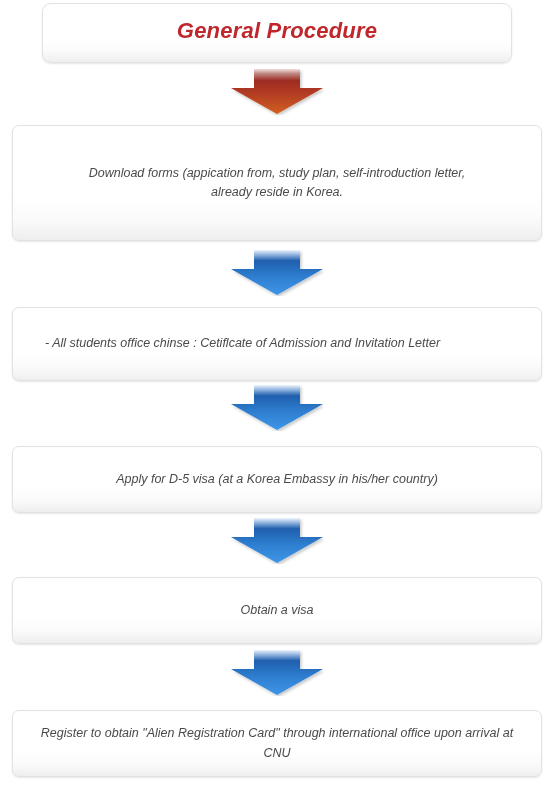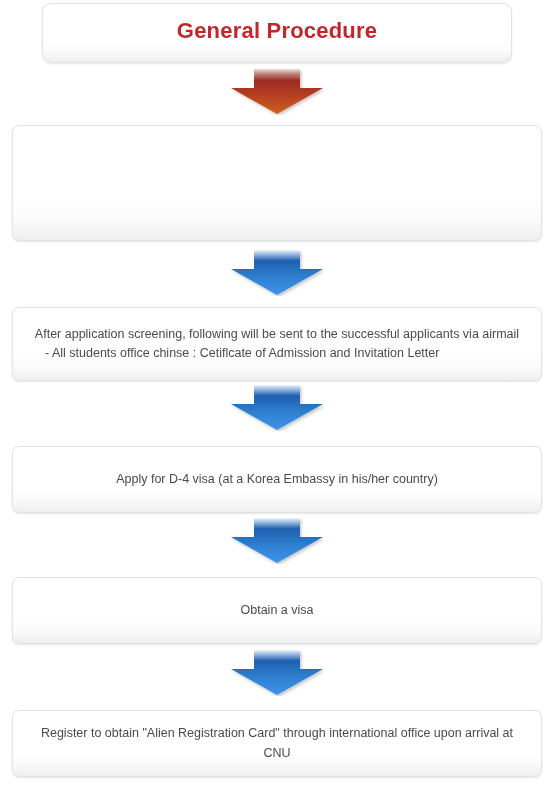--- a/index.html
+++ b/index.html
@@ -16,20 +16,21 @@
     -webkit-font-smoothing: antialiased;
     overflow: hidden;
   }
 
   #flow {
     position: absolute;
     left: 0;
     top: 0;
     width: 554px;
     height: 704px;
+    font-style: italic;
   }
 
   
   .panel {
     position: absolute;
     box-sizing: border-box;
     border: 1px solid #e2e2e2;
     border-radius: 7px;
     background: linear-gradient(to bottom,
         #ffffff 0%,
@@ -129,20 +130,22 @@
         <filter id="shRed" x="-20%" y="-20%" width="150%" height="160%">
           <feDropShadow dx="1.5" dy="2" stdDeviation="1.6" flood-color="#000000" flood-opacity="0.22"></feDropShadow>
         </filter>
       </defs>
       <path d="M24 0 H70 V19 H93 L47 45 L1 19 H24 Z" fill="url(#gradRed)" filter="url(#shRed)"></path>
     </svg>
   </div>
 
   <div class="panel step step-1">
     <div class="body center-text">
+      <div>Download forms (appication from, study plan, self-introduction letter,</div>
+      <div>already reside in Korea.</div>
     </div>
   </div>
 
   <div class="arrow arrow-2">
     <svg viewBox="0 0 94 46" xmlns="http://www.w3.org/2000/svg">
       <defs>
         <linearGradient id="gradBlue2" x1="0" y1="0" x2="0" y2="1">
           <stop offset="0%" stop-color="#eef4fc"></stop>
           <stop offset="9%" stop-color="#9dbde3"></stop>
           <stop offset="24%" stop-color="#1f5fae"></stop>
@@ -152,21 +155,20 @@
         <filter id="shBlue2" x="-20%" y="-20%" width="150%" height="160%">
           <feDropShadow dx="1.5" dy="2" stdDeviation="1.6" flood-color="#000000" flood-opacity="0.22"></feDropShadow>
         </filter>
       </defs>
       <path d="M24 0 H70 V19 H93 L47 45 L1 19 H24 Z" fill="url(#gradBlue2)" filter="url(#shBlue2)"></path>
     </svg>
   </div>
 
   <div class="panel step step-2">
     <div class="body left-text">
-      <div class="lead-line">After application screening, following will be sent to the successful applicants via airmail</div>
       <div class="bullet-line">- All students office chinse : Cetiflcate of Admission and Invitation Letter</div>
     </div>
   </div>
 
   <div class="arrow arrow-3">
     <svg viewBox="0 0 94 46" xmlns="http://www.w3.org/2000/svg">
       <defs>
         <linearGradient id="gradBlue3" x1="0" y1="0" x2="0" y2="1">
           <stop offset="0%" stop-color="#eef4fc"></stop>
           <stop offset="9%" stop-color="#9dbde3"></stop>
@@ -177,21 +179,21 @@
         <filter id="shBlue3" x="-20%" y="-20%" width="150%" height="160%">
           <feDropShadow dx="1.5" dy="2" stdDeviation="1.6" flood-color="#000000" flood-opacity="0.22"></feDropShadow>
         </filter>
       </defs>
       <path d="M24 0 H70 V19 H93 L47 45 L1 19 H24 Z" fill="url(#gradBlue3)" filter="url(#shBlue3)"></path>
     </svg>
   </div>
 
   <div class="panel step step-3">
     <div class="body center-text">
-      <div>Apply for D-4 visa (at a Korea Embassy in his/her country)</div>
+      <div>Apply for D-5 visa (at a Korea Embassy in his/her country)</div>
     </div>
   </div>
 
   <div class="arrow arrow-4">
     <svg viewBox="0 0 94 46" xmlns="http://www.w3.org/2000/svg">
       <defs>
         <linearGradient id="gradBlue4" x1="0" y1="0" x2="0" y2="1">
           <stop offset="0%" stop-color="#eef4fc"></stop>
           <stop offset="9%" stop-color="#9dbde3"></stop>
           <stop offset="24%" stop-color="#1f5fae"></stop>

